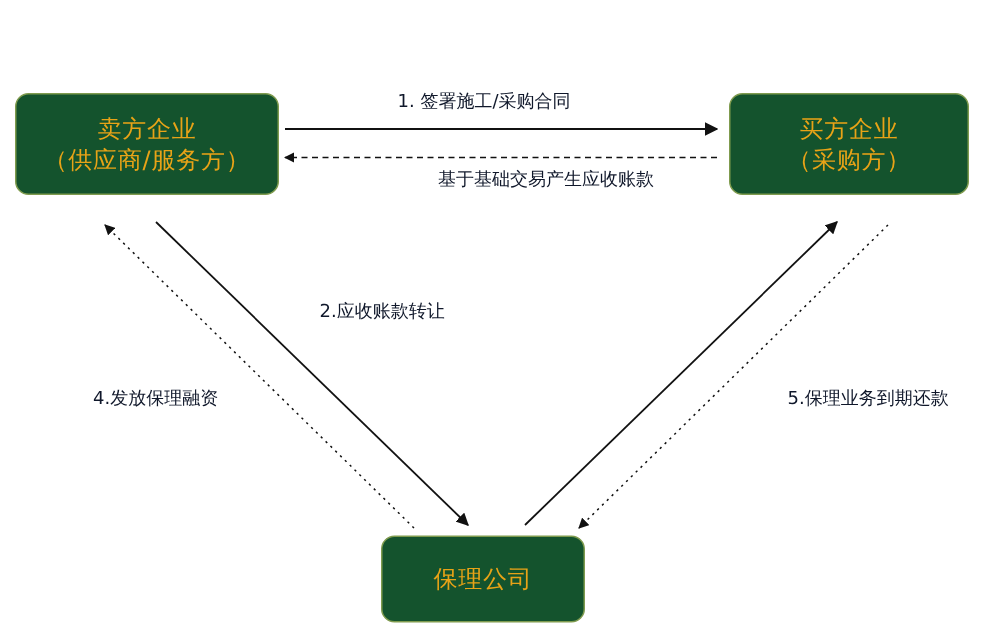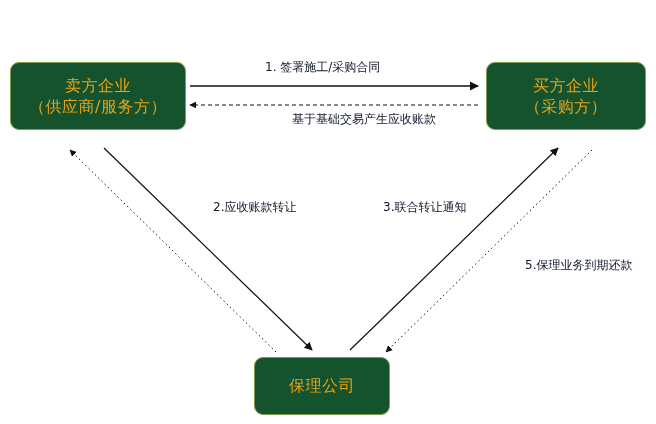--- a/index.html
+++ b/index.html
@@ -96,16 +96,16 @@
     <span class="ln">（采购方）</span>
   </div>
 
   <div class="node" id="node-factor">
     <span class="ln">保理公司</span>
   </div>
 
   <div class="edge-label" id="label-1">1. 签署施工/采购合同</div>
   <div class="edge-label" id="label-2">基于基础交易产生应收账款</div>
   <div class="edge-label" id="label-3">2.应收账款转让</div>
-  <div class="edge-label" id="label-5">3.联合转让通知</div>
+  <div class="edge-label" id="label-4">4.发放保理融资</div>
   <div class="edge-label" id="label-6">5.保理业务到期还款</div>
 
 </div>
 
 </body></html>

